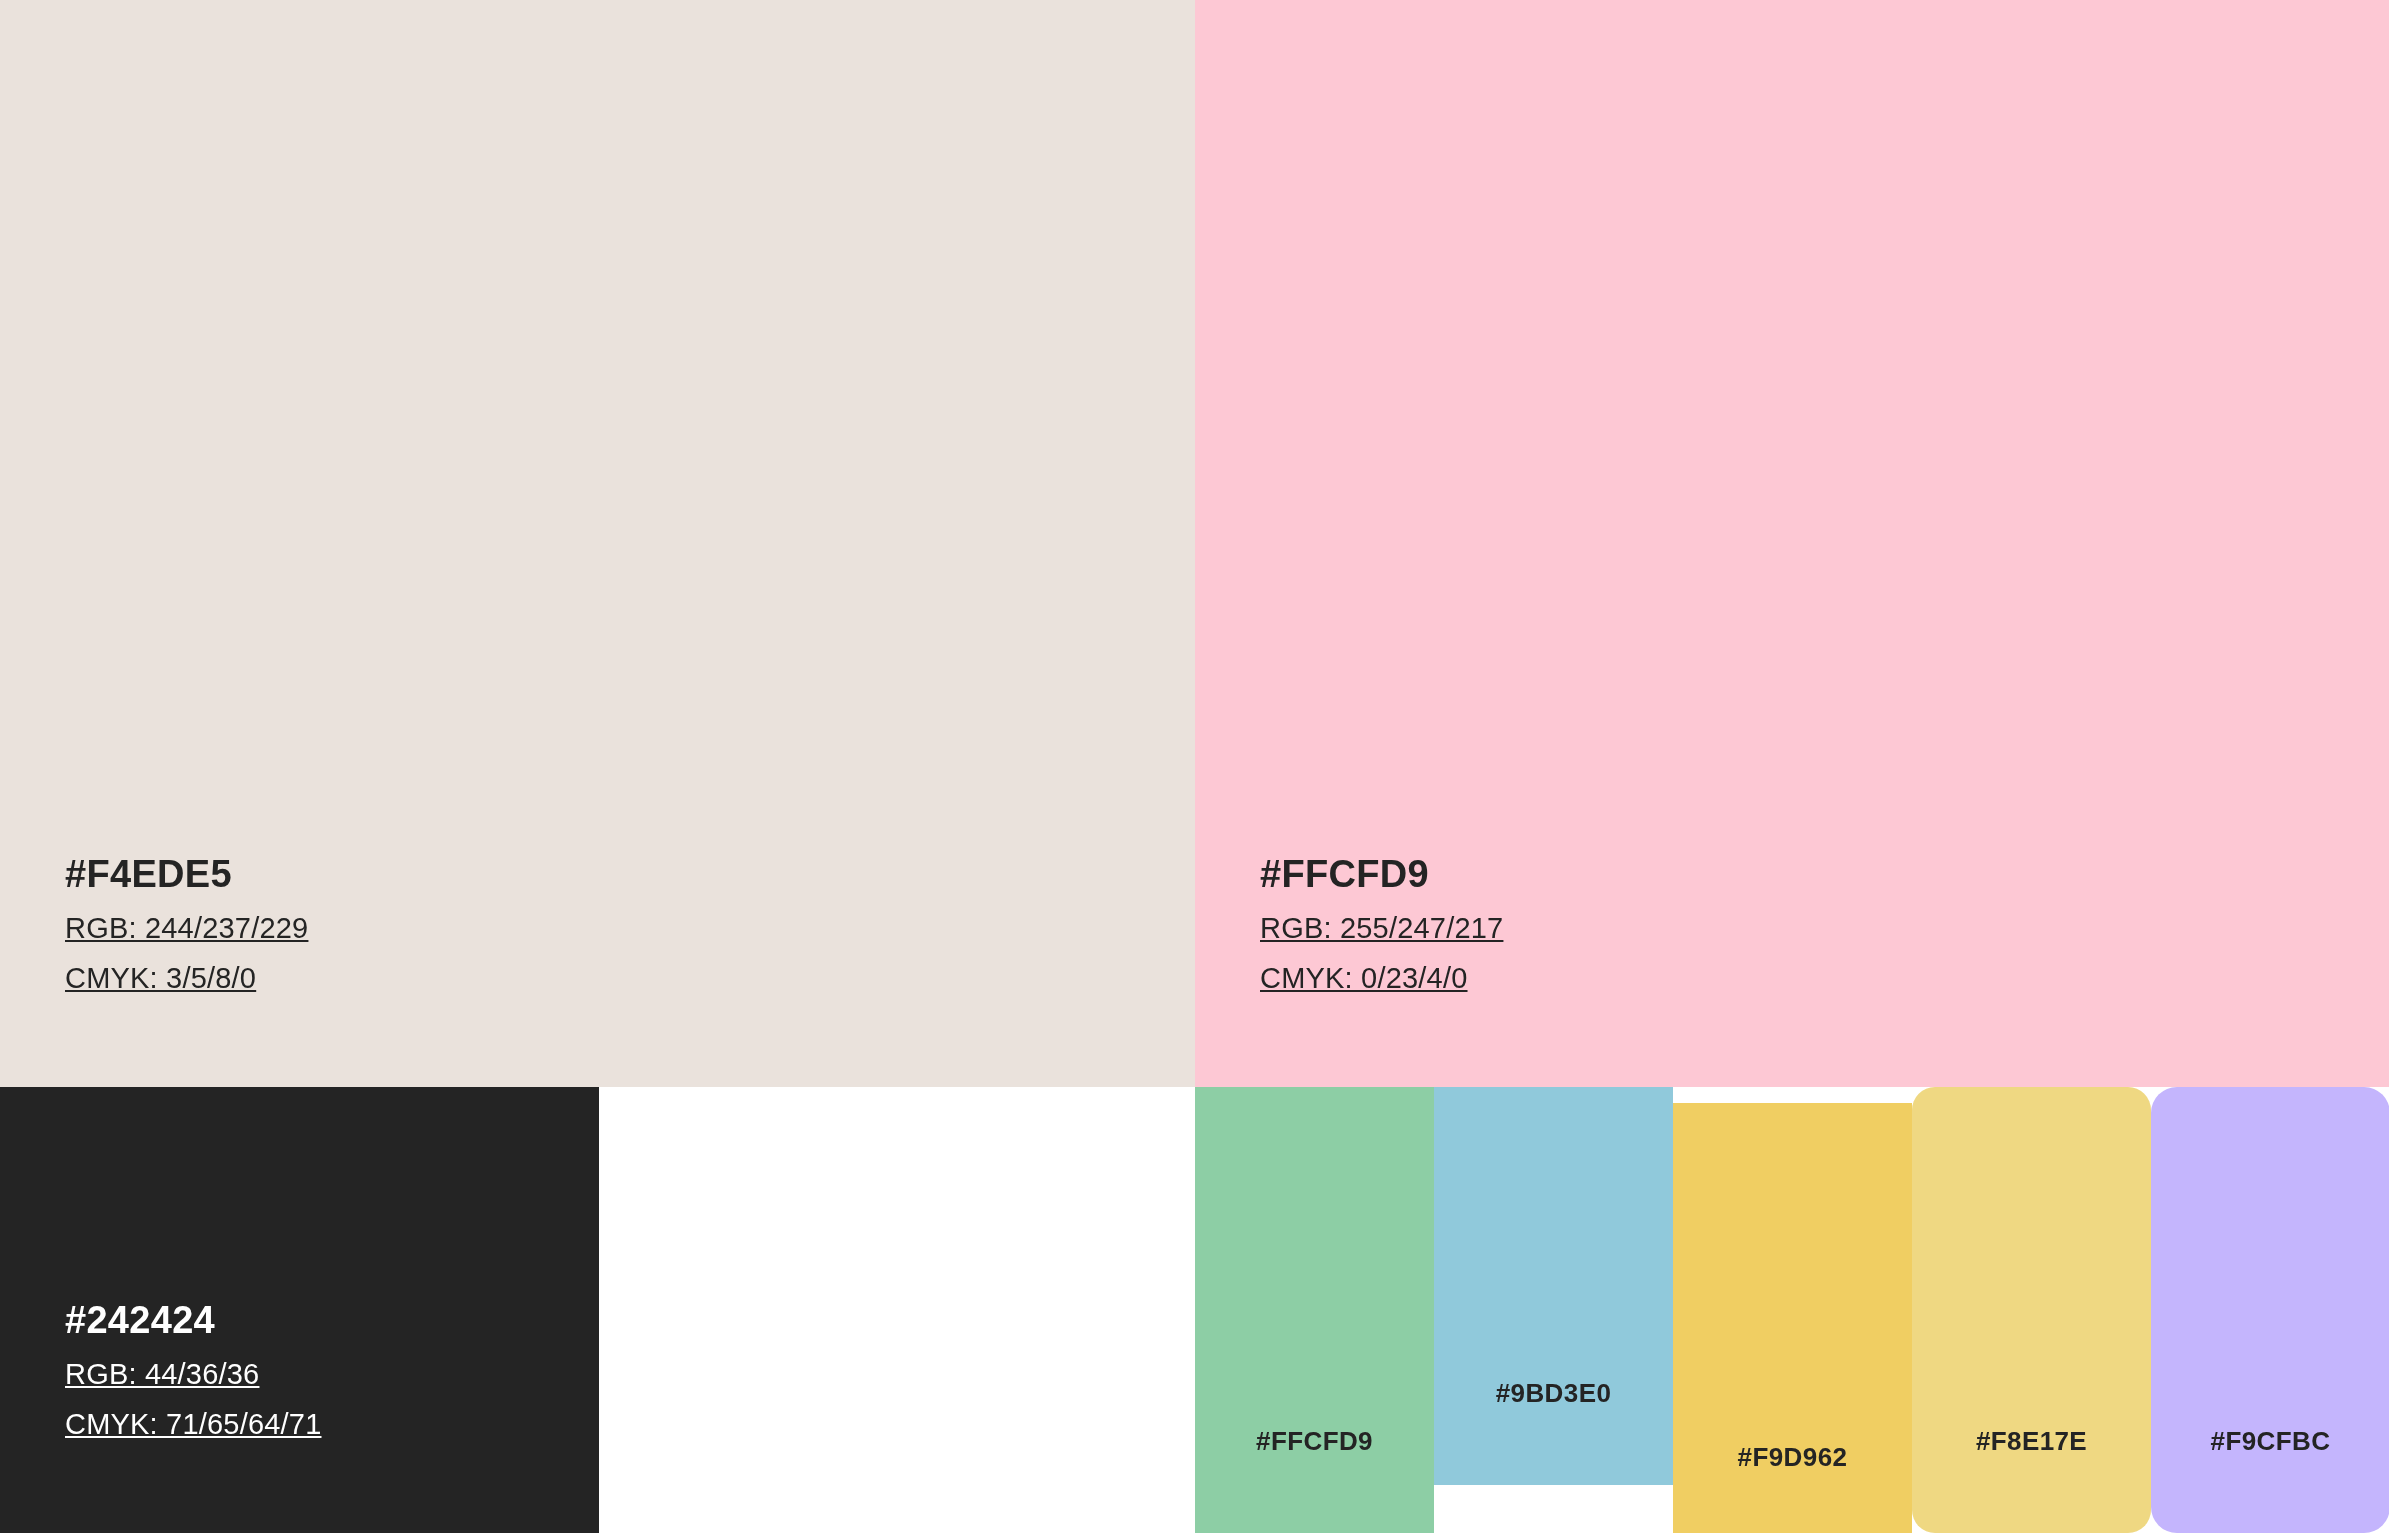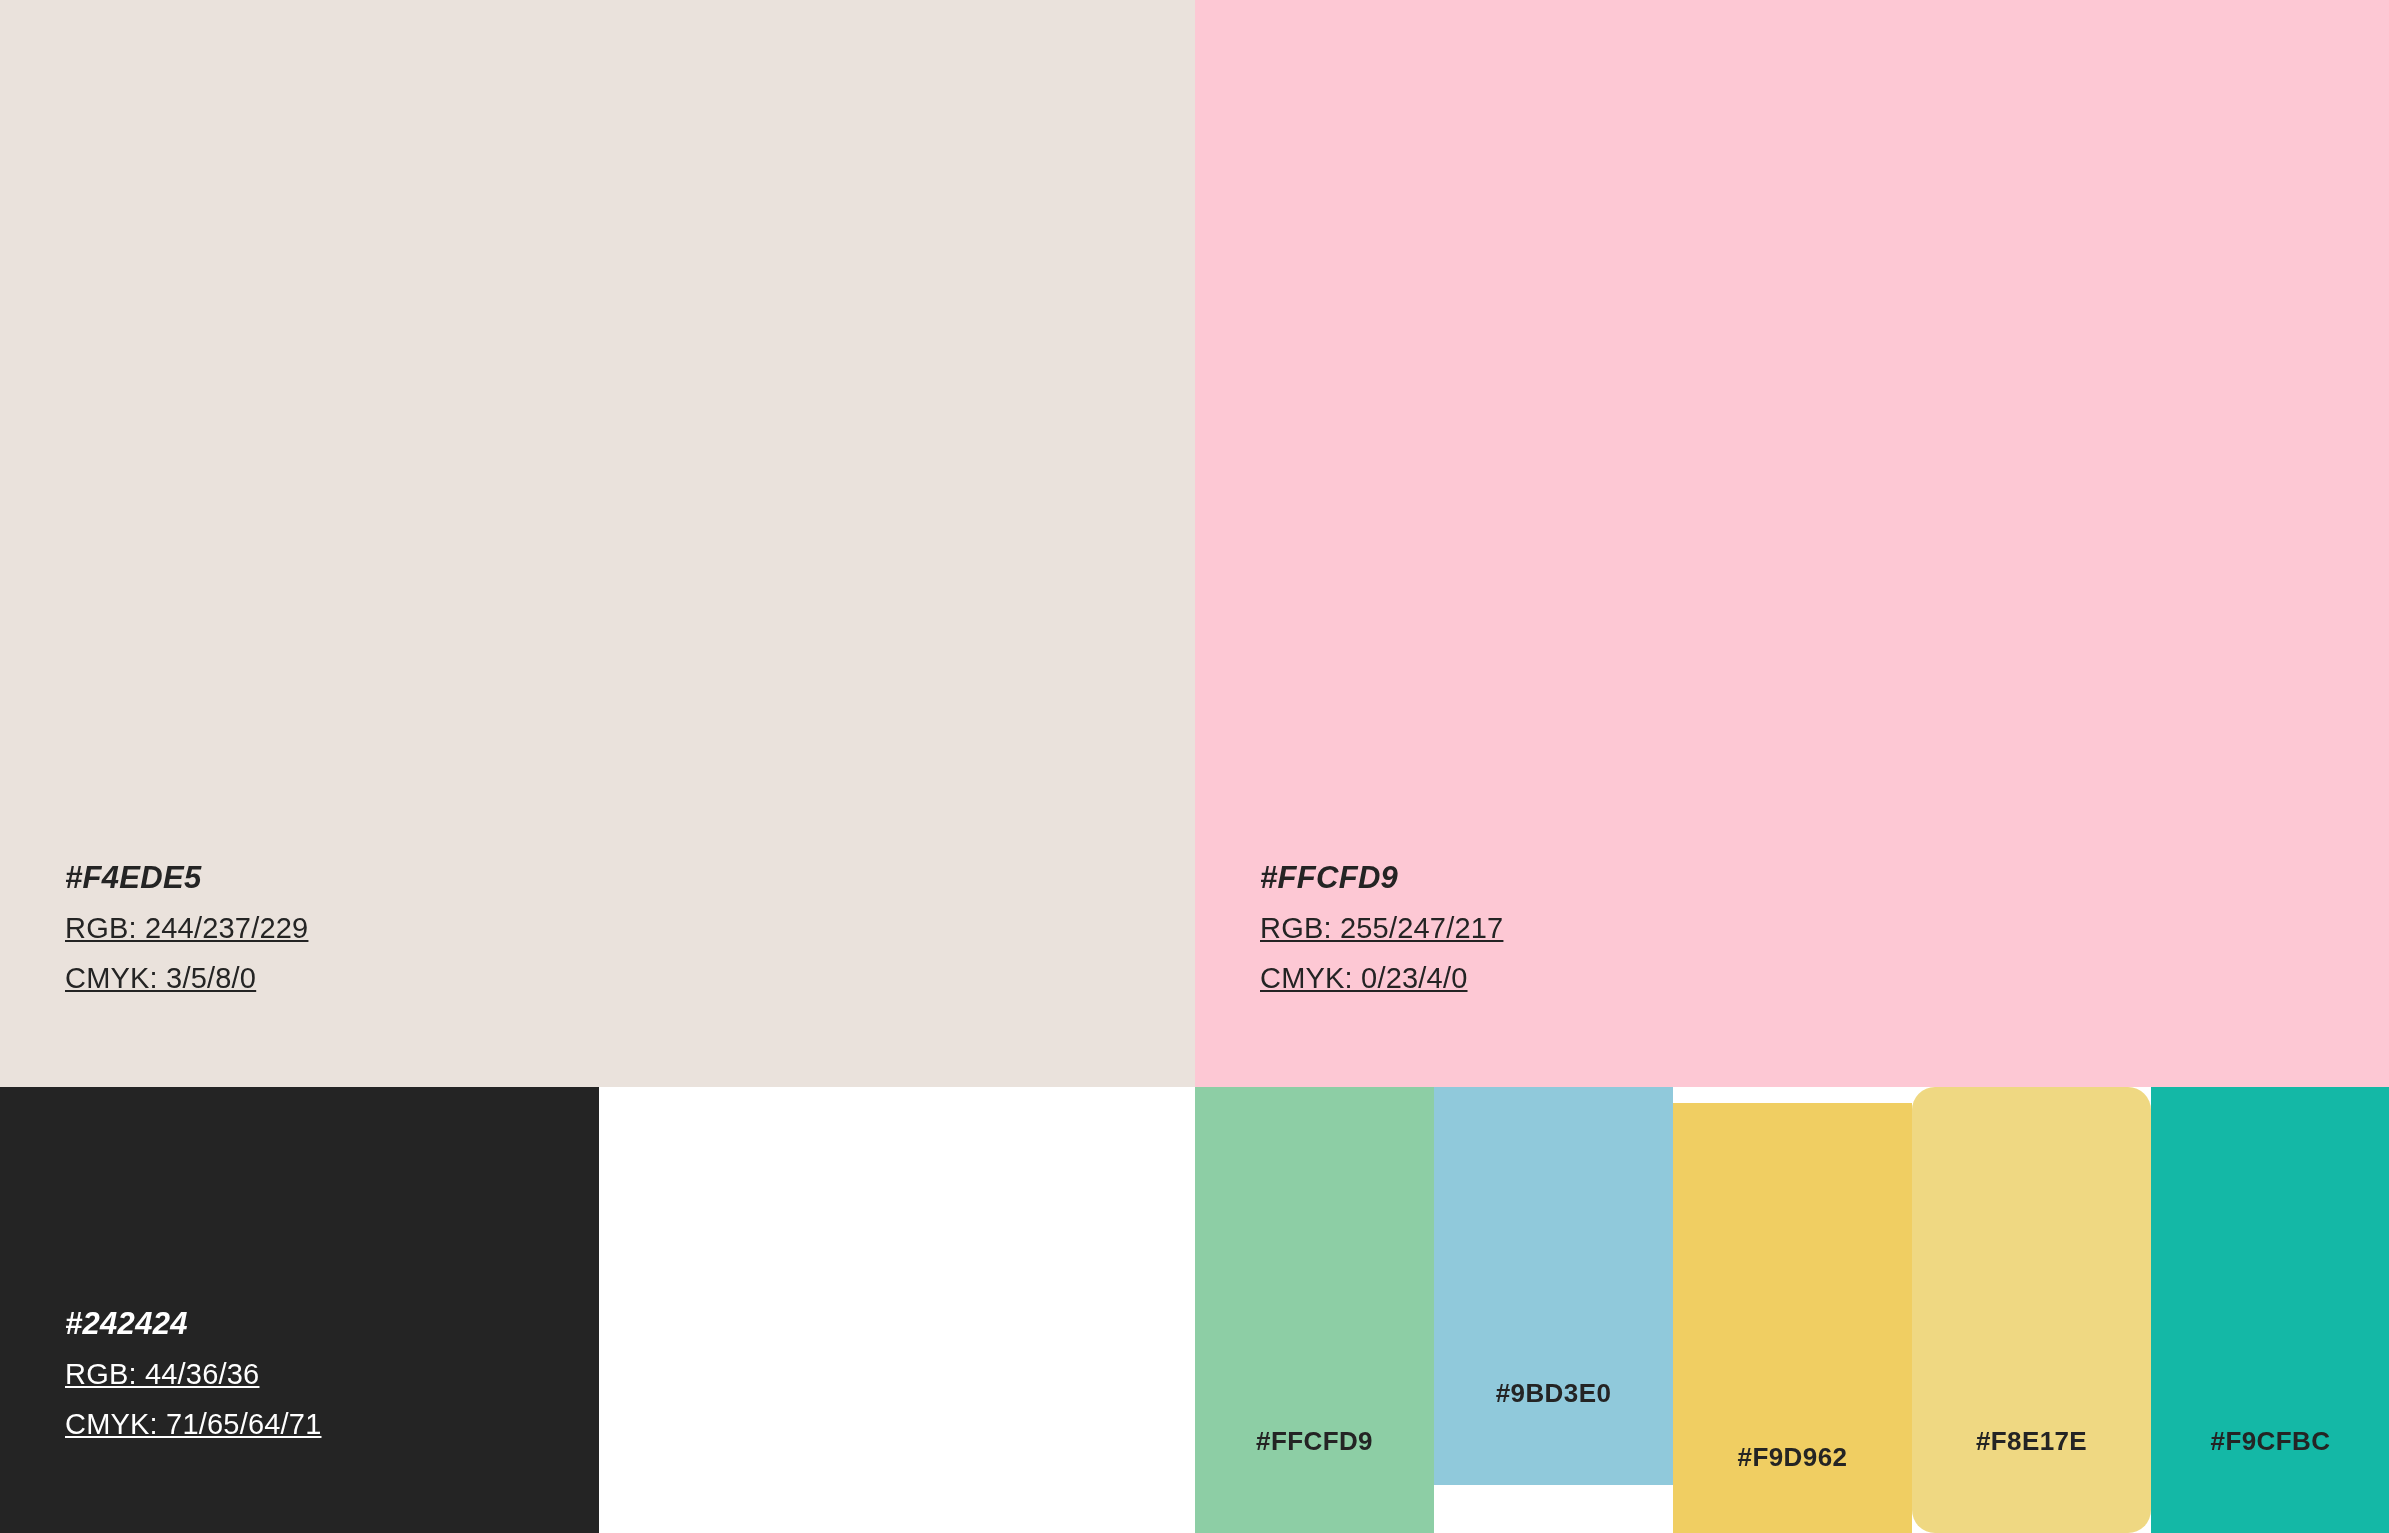--- a/index.html
+++ b/index.html
@@ -20,26 +20,25 @@
     overflow:hidden;
   }
   
   .swatch.large .info {
     position:absolute;
     left:65px;
     bottom:94px;
     line-height:1;
   }
   .hex-line {
-    font-size:31px;
+    font-size:38px;
     font-weight:700;
     letter-spacing:0.3px;
     margin-bottom:21px;
     white-space:nowrap;
-    font-style:italic;
   }
   .rgb-line, .cmyk-line {
     font-size:29px;
     font-weight:400;
     letter-spacing:0.2px;
     white-space:nowrap;
     text-decoration:underline;
   }
   .rgb-line { margin-bottom:21px; }
 
@@ -106,18 +105,18 @@
   </div>
   <div class="swatch chip pos-c2" style="background: rgb(144, 201, 219); color: rgb(36, 36, 36);">
     <div class="chip-label">#9BD3E0</div>
   </div>
   <div class="swatch chip pos-c3" style="background: rgb(240, 206, 98); color: rgb(36, 36, 36);">
     <div class="chip-label">#F9D962</div>
   </div>
   <div class="swatch chip pos-c4" style="background: rgb(239, 216, 130); color: rgb(36, 36, 36);">
     <div class="chip-label">#F8E17E</div>
   </div>
-  <div class="swatch chip pos-c5" style="background: #14b8a6; color: rgb(36, 36, 36);">
+  <div class="swatch chip pos-c5" style="background: #c4b5fd; color: rgb(36, 36, 36); border-radius: 26px;">
     <div class="chip-label">#F9CFBC</div>
   </div>
 
 </div>
 
 
 </body></html>

